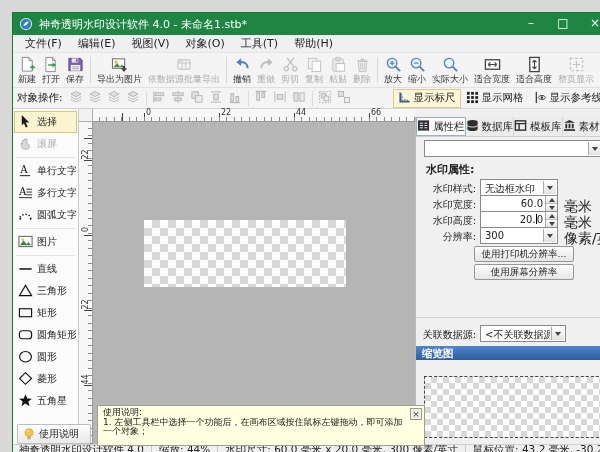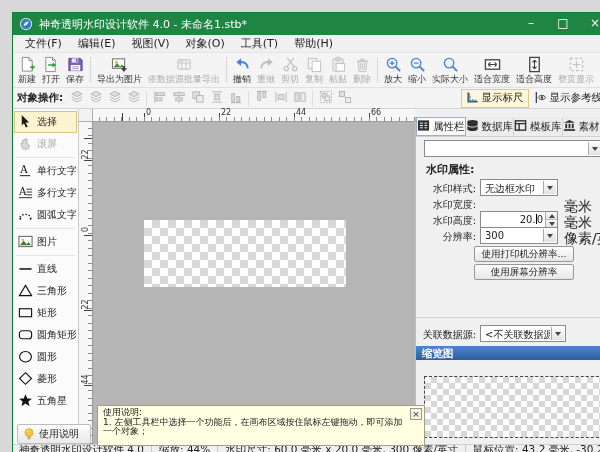--- a/index.html
+++ b/index.html
@@ -24,21 +24,21 @@
     display:flex;align-items:stretch;padding:1px 2px;border-bottom:1px solid #e0e0e0;white-space:nowrap;overflow:hidden;}
   .tbtn{display:flex;flex-direction:column;align-items:center;justify-content:center;padding:1px 3px;}
   .tbtn .ico{height:18px;display:flex;align-items:center;}
   .tbtn .ico svg{width:17px;height:17px;}
   .tbtn .lbl{font-size:9px;color:#333;line-height:11px;}
   .tbtn.disabled .lbl{color:#ababab;}
   .tsep{width:1px;background:#d8d8d8;margin:3px 3px;}
   
   .objectbar{position:absolute;left:0;top:75px;right:0;height:21px;background:#f4f4f4;
     display:flex;align-items:center;padding:0 4px;border-bottom:1px solid #d4d4d4;font-size:10.5px;}
-  .ob-label{margin-right:4px;font-weight:bold;}
+  .ob-label{margin-right:4px;}
   .ob-ico{width:19px;height:17px;display:flex;align-items:center;justify-content:center;}
   .ob-ico svg{width:14px;height:14px;}
   .ob-sep{width:1px;height:15px;background:#dcdcdc;margin:0 3px;}
   .toggles{margin-left:auto;display:flex;}
   .toggle{display:flex;align-items:center;gap:3px;padding:1px 4px;border:1px solid transparent;font-size:10.5px;}
   .toggle svg{width:13px;height:13px;}
   .toggle.active{background:var(--c-toggle,#fdf6d8);border-color:#dfc98b;}
   
   .main{position:absolute;left:0;top:96px;right:0;bottom:18px;}
   .toolpanel{position:absolute;left:0;top:0;bottom:0;width:66px;background:#fbfbfb;border-right:1px solid #c9c9c9;padding-top:2px;}
@@ -402,20 +402,36 @@
     <span class="toggles" id="toggles">
         <span class="toggle active">
           <span class="ico"><svg viewBox="0 0 14 14">
               <path d="M2.5 1.5v10h10" fill="none" stroke="#3a5e86" stroke-width="2"></path>
               <path d="M2.5 4h2M2.5 6.5h2.8M2.5 9h2M5 11.5V9.5M7.5 11.5V8.7M10 11.5V9.5" stroke="#3a5e86"></path>
             </svg></span>
           <span>显示标尺</span>
         </span>
         <span class="toggle">
           <span class="ico"><svg viewBox="0 0 14 14">
+              <g fill="#222">
+                <rect x="1" y="1" width="3" height="3"></rect>
+                <rect x="5.5" y="1" width="3" height="3"></rect>
+                <rect x="10" y="1" width="3" height="3"></rect>
+                <rect x="1" y="5.5" width="3" height="3"></rect>
+                <rect x="5.5" y="5.5" width="3" height="3"></rect>
+                <rect x="10" y="5.5" width="3" height="3"></rect>
+                <rect x="1" y="10" width="3" height="3"></rect>
+                <rect x="5.5" y="10" width="3" height="3"></rect>
+                <rect x="10" y="10" width="3" height="3"></rect>
+              </g>
+            </svg></span>
+          <span>显示网格</span>
+        </span>
+        <span class="toggle">
+          <span class="ico"><svg viewBox="0 0 14 14">
               <path d="M2.5 1v12" stroke="#333" stroke-width="1.3"></path>
               <path d="M4.5 7c1.8-3 6.2-3 8 0-1.8 3-6.2 3-8 0z" fill="#fff" stroke="#333"></path>
               <circle cx="8.5" cy="7" r="1.4" fill="#333"></circle>
             </svg></span>
           <span>显示参考线</span>
         </span>
       </span>
   </div>
 
   <div class="main">
@@ -570,20 +586,31 @@
             <span class="plabel">水印样式:</span>
             <span class="combo pctrl" style="top: 0px;">
               <span class="val">无边框水印</span>
               <span class="dd">
                 <span class="tri-down"></span>
               </span>
             </span>
           </div>
           <div class="prow" style="top: 78px;">
             <span class="plabel">水印宽度:</span>
+            <span class="pfield pctrl" style="top: 0px;">
+              <span class="num">60.0</span>
+              <span class="spin-btns">
+                <span class="sb">
+                  <span class="tri-up"></span>
+                </span>
+                <span class="sb">
+                  <span class="tri-down"></span>
+                </span>
+              </span>
+            </span>
             <span class="psuffix">毫米</span>
           </div>
           <div class="prow" style="top: 94px;">
             <span class="plabel">水印高度:</span>
             <span class="pfield pctrl" style="top: 0px;">
               <span class="num">20.<span class="caret"></span>0</span>
               <span class="spin-btns">
                 <span class="sb">
                   <span class="tri-up"></span>
                 </span>

